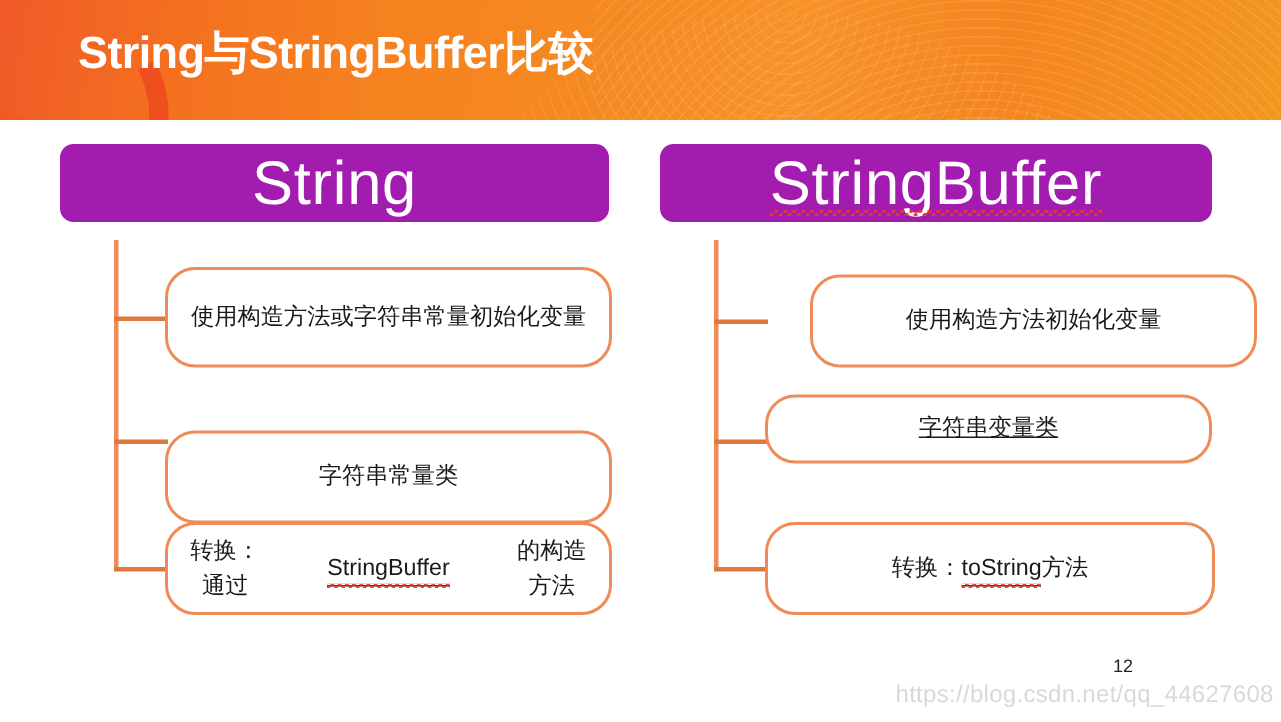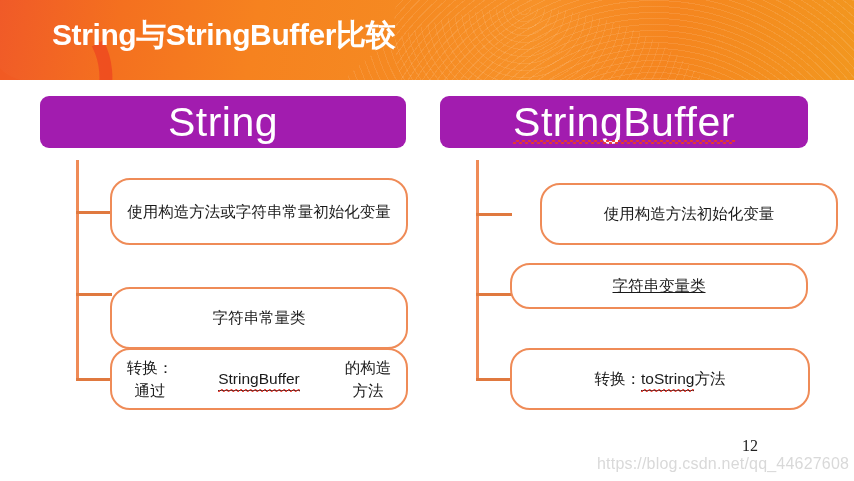--- a/index.html
+++ b/index.html
@@ -205,23 +205,22 @@
   #conn-h-s-2 { left: 76px;  top: 378px; width: 36px; }
   #conn-h-b-0 { left: 476px; top: 213px; width: 36px; }
   #conn-h-b-1 { left: 476px; top: 293px; width: 36px; }
   #conn-h-b-2 { left: 476px; top: 378px; width: 36px; }
 
   
   #page-number {
     position: absolute;
     left: 742px;
     top: 437px;
-    font-size: 16px;
+    font-size: 12px;
     color: #222222;
-    font-family: Liberation Serif, serif;
   }
   #watermark {
     position: absolute;
     left: 597px;
     top: 455px;
     font-size: 16px;
     color: #d9d9d9;
     white-space: nowrap;
     letter-spacing: 0.2px;
   }

